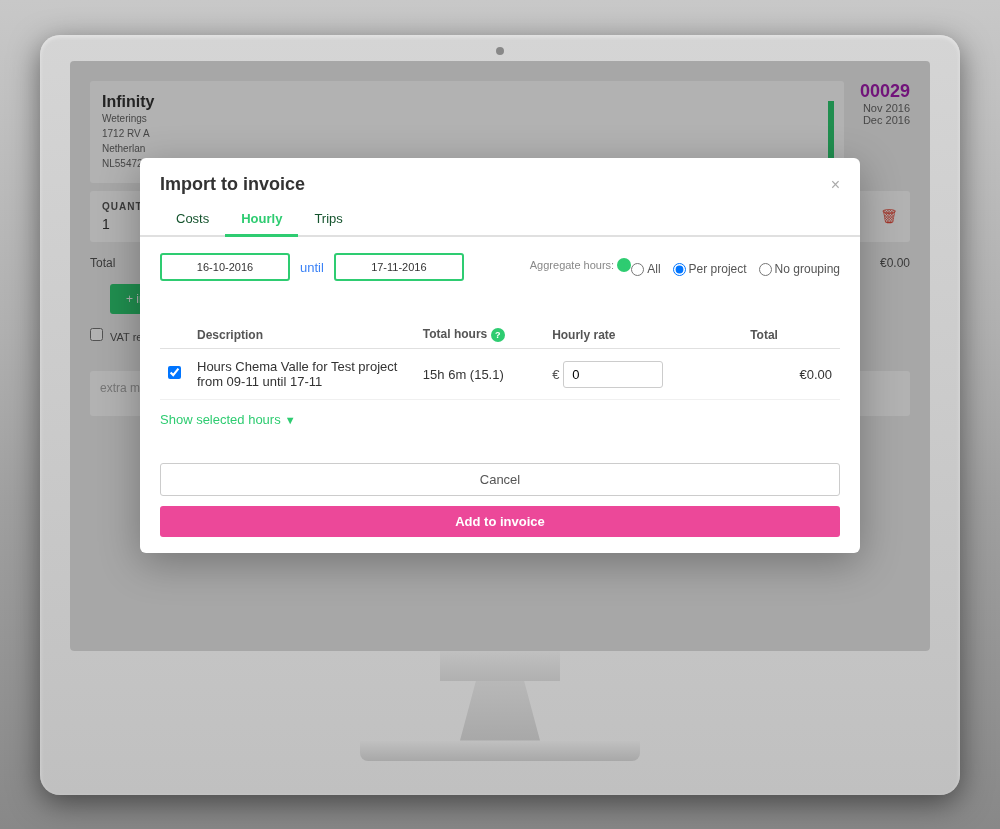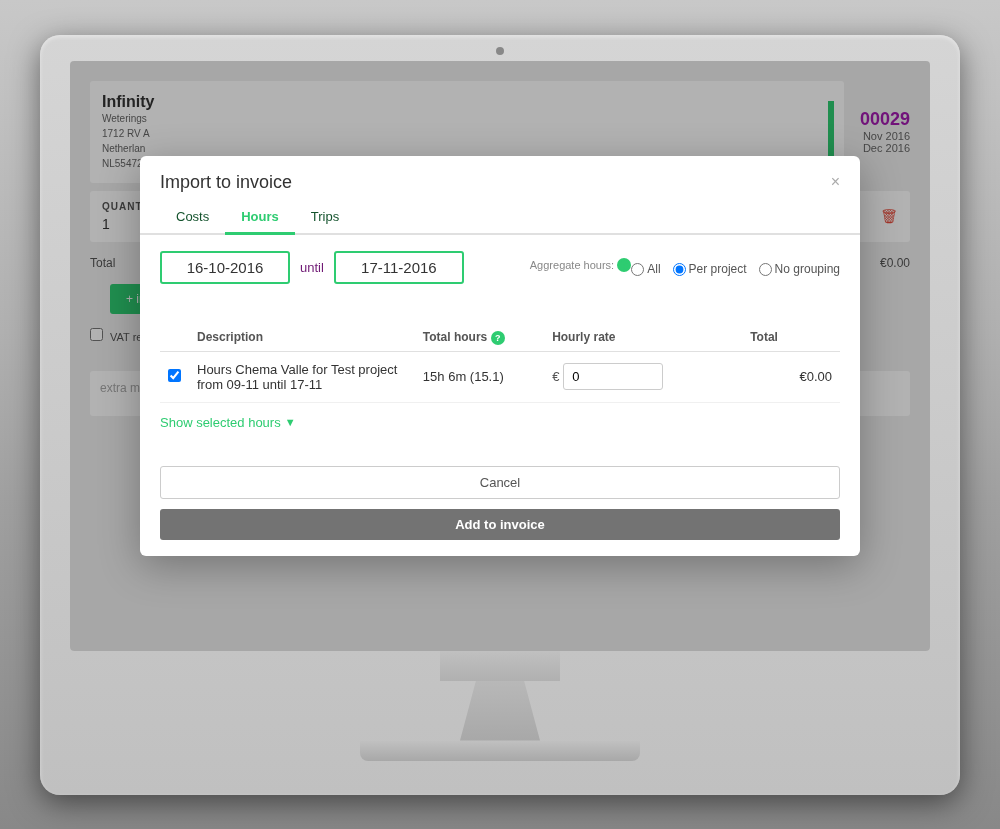--- a/index.html
+++ b/index.html
@@ -133,21 +133,21 @@
 
     .modal-header {
       padding: 16px 20px 0 20px;
       display: flex;
       align-items: center;
       justify-content: space-between;
     }
 
     .modal-title {
       font-size: 18px;
-      font-weight: normal;
+      font-weight: bold;
       color: #333;
     }
 
     .modal-close {
       color: #aaa;
       font-size: 16px;
       cursor: pointer;
       background: none;
       border: none;
     }
@@ -184,29 +184,29 @@
     .date-range-row {
       display: flex;
       align-items: center;
       margin-bottom: 12px;
     }
 
     .date-input {
       border: 2px solid #2ecc71;
       border-radius: 3px;
       padding: 6px 12px;
-      font-size: 15px;
+      font-size: 11px;
       color: #333;
       width: 130px;
       text-align: center;
     }
 
     .date-until {
       font-size: 13px;
-      color: #701a75;
+      color: #3b82f6;
       margin: 0 10px;
     }
 
     .aggregate-section {
       margin-left: auto;
       display: flex;
       flex-direction: row;
       align-items: flex-end;
     }
 
@@ -319,21 +319,21 @@
       background: white;
       color: #555;
       font-size: 13px;
       cursor: pointer;
     }
 
     .btn-add {
       padding: 8px 20px;
       border: none;
       border-radius: 3px;
-      background: #737373;
+      background: #ec4899;
       color: white;
       font-size: 13px;
       cursor: pointer;
       font-weight: bold;
     }
 
     .help-icon {
       display: inline-block;
       width: 14px;
       height: 14px;
@@ -348,21 +348,21 @@
     }
   </style>
 </head>
 <body>
 
 <div class="monitor">
   <div class="monitor-camera"></div>
   <div class="monitor-screen">
 
     <div class="bg-page">
-      <div style="display:flex; gap:16px; margin-bottom:8px;align-items:center;">
+      <div style="display:flex; gap:16px; margin-bottom:8px;">
         <div style="flex:1; background:white; padding:12px; border-radius:3px; position:relative;">
           <div class="bg-company-name">Infinity</div>
           <div class="bg-address">Weterings</div>
           <div class="bg-address">1712 RV A</div>
           <div class="bg-address">Netherlan</div>
           <div class="bg-address">NL554722</div>
           <div class="bg-green-bar"></div>
         </div>
         <div style="text-align:right;">
           <div style="font-size:18px; font-weight:bold; color:#a21caf;">00029</div>
@@ -398,21 +398,21 @@
     <div class="modal-backdrop">
       <div class="modal">
 
         <div class="modal-header">
           <h2 class="modal-title">Import to invoice</h2>
           <button class="modal-close">×</button>
         </div>
 
         <div class="modal-tabs">
           <div class="tab">Costs</div>
-          <div class="tab active">Hours</div>
+          <div class="tab active">Hourly</div>
           <div class="tab">Trips</div>
         </div>
 
         <div class="modal-body">
 
           <div class="date-range-row">
             <input class="date-input" type="text" value="16-10-2016" style="">
             <span class="date-until">until</span>
             <input class="date-input" type="text" value="17-11-2016" style="">
 

